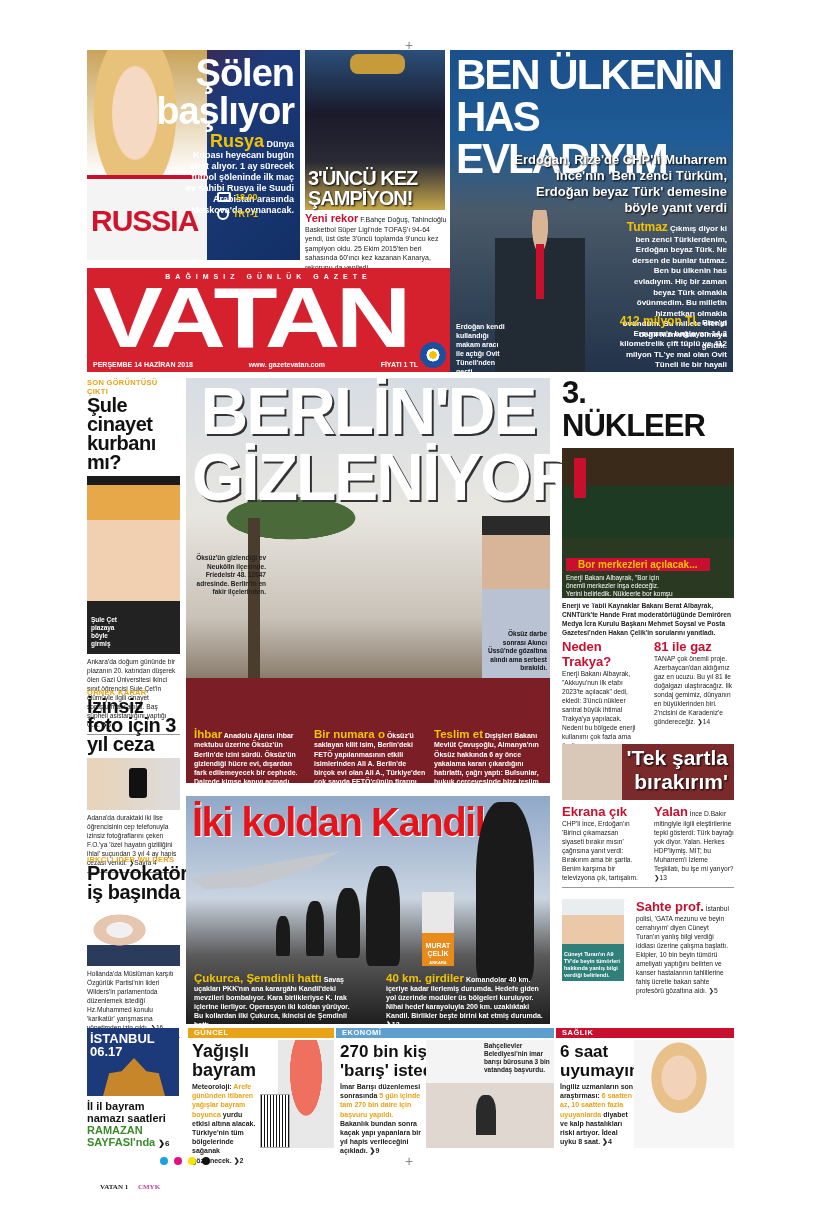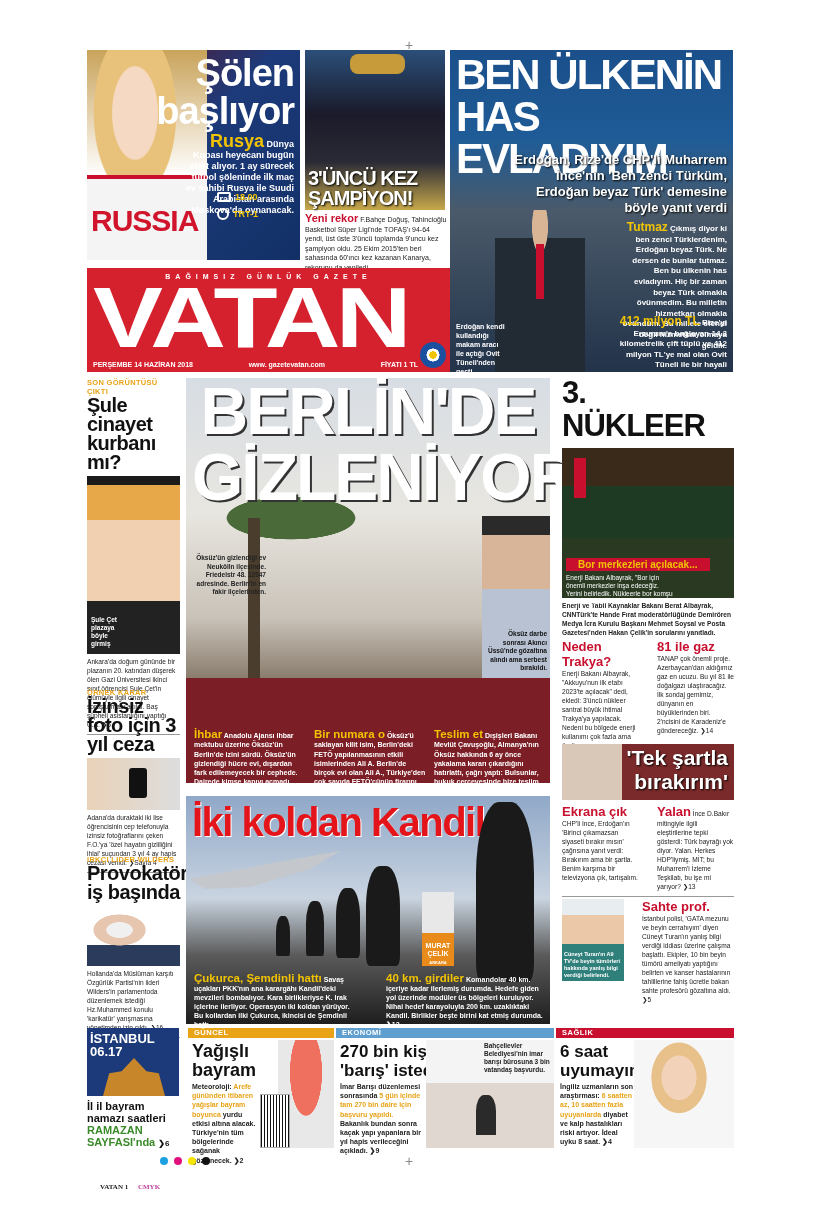--- a/index.html
+++ b/index.html
@@ -69,21 +69,21 @@
 #kandil .author .c{position:absolute;bottom:1px;width:100%;text-align:center;font:bold 4px "Liberation Sans",sans-serif;color:#fff}
 #kandil .c1,#kandil .c2{position:absolute;top:178px;font:bold 7px/9px "Liberation Sans",sans-serif;color:#fff}
 #kandil .c1{left:8px;width:158px}
 #kandil .c2{left:200px;width:160px}
 #kandil b{color:#f2c300;font-size:11.5px}
 
 .rc{position:absolute;left:562px;width:172px}
 .rh{font:bold 31px/33px "Liberation Sans",sans-serif;color:#111;letter-spacing:-1px}
 .red{color:#c8102e}
 .sub2{font:bold 13px "Liberation Sans",sans-serif}
-.tw{display:flex;gap:18px}
+.tw{display:flex;gap:12px}
 .tw>div{flex:1}
 
 .strip{position:absolute;top:1028px;height:124px}
 .section-tag{height:10px;font:bold 7.5px/10px "Liberation Sans",sans-serif;color:#fff;padding-left:6px;letter-spacing:.5px}
 .bt{font:bold 18px/19px "Liberation Sans",sans-serif;color:#111}
 .bb{font:bold 7px/9.2px "Liberation Sans",sans-serif;color:#222}
 .hl{color:#e8a317}
 .cmyk{position:absolute;top:1157px;display:flex;gap:6px;left:160px}
 .cmyk span{width:8px;height:8px;border-radius:50%;display:block}
 .foot{position:absolute;left:100px;top:1183px;font:bold 7px "Liberation Serif",serif;color:#222}

